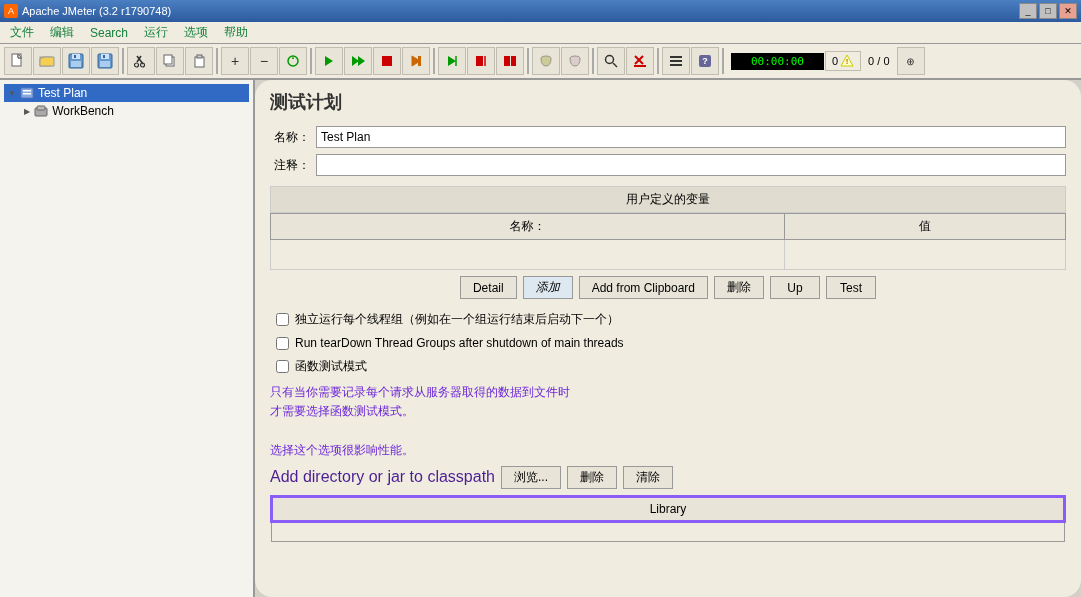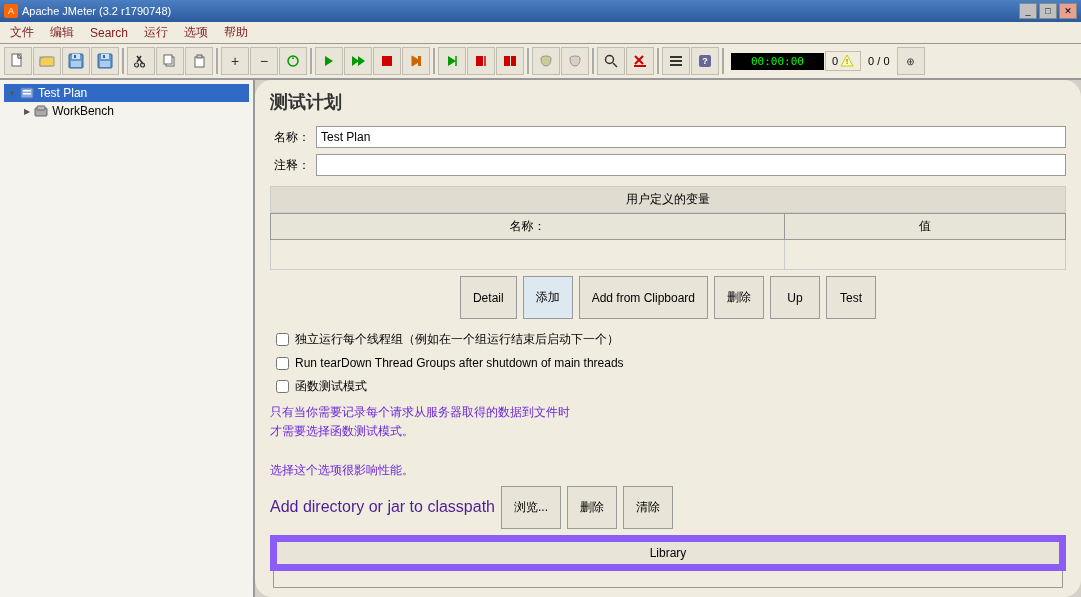--- a/index.html
+++ b/index.html
@@ -32,21 +32,21 @@
       height: 22px;
       display: flex;
       align-items: center;
       border-bottom: 1px solid #999;
       padding: 0 2px;
     }
     .menu-item {
       padding: 2px 8px;
       cursor: pointer;
       font-size: 12px;
-      color: #7f1d1d;
+      color: #15803d;
     }
 
     
     .toolbar {
       background: #f0ece0;
       height: 36px;
       display: flex;
       align-items: center;
       border-bottom: 2px solid #999;
       padding: 0 4px;
@@ -140,25 +140,25 @@
     .vars-table td {
       border: 1px solid #ccc; padding: 4px 8px; height: 30px; font-size: 12px;
     }
 
     
     .btn-row {
       display: flex; gap: 6px; justify-content: center;
       margin-bottom: 12px;
     }
     .action-btn {
-      padding: 12px 12px; background: #e8e4d8;
+      padding: 2px 12px; background: #e8e4d8;
       border: 1px solid #999; cursor: pointer; font-size: 12px;
       min-width: 50px; text-align: center;
     }
-    .action-btn.primary { background: #dde8f0; }
+    .action-btn.primary { background: #dde8f0; font-style: italic; }
 
     
     .checkbox-row {
       display: flex; align-items: center; gap: 6px;
       margin-bottom: 8px; font-size: 12px; padding-left: 6px;
     }
     .checkbox-row input[type=checkbox] { width: 13px; height: 13px; }
 
     
     .desc-text {
@@ -170,21 +170,21 @@
       display: flex; align-items: center; gap: 6px;
       margin-bottom: 6px; font-size: 12px;
     }
     .classpath-label { font-size: 16px; color: #4c1d95; }
 
     
     .lib-table {
       width: 100%; border-collapse: collapse; border: 1px solid #999;
     }
     .lib-table th {
-      background: #e8e4d8; border: 7px solid #8b5cf6;
+      background: #e8e4d8; border: 3px solid #8b5cf6;
       padding: 4px 8px; font-size: 12px; font-weight: normal; text-align: center;
     }
   </style>
 </head>
 <body>
 
 <div class="title-bar">
   <div class="title-bar-left">
     <div class="title-bar-icon">A</div>
     <span>Apache JMeter (3.2 r1790748)</span>

